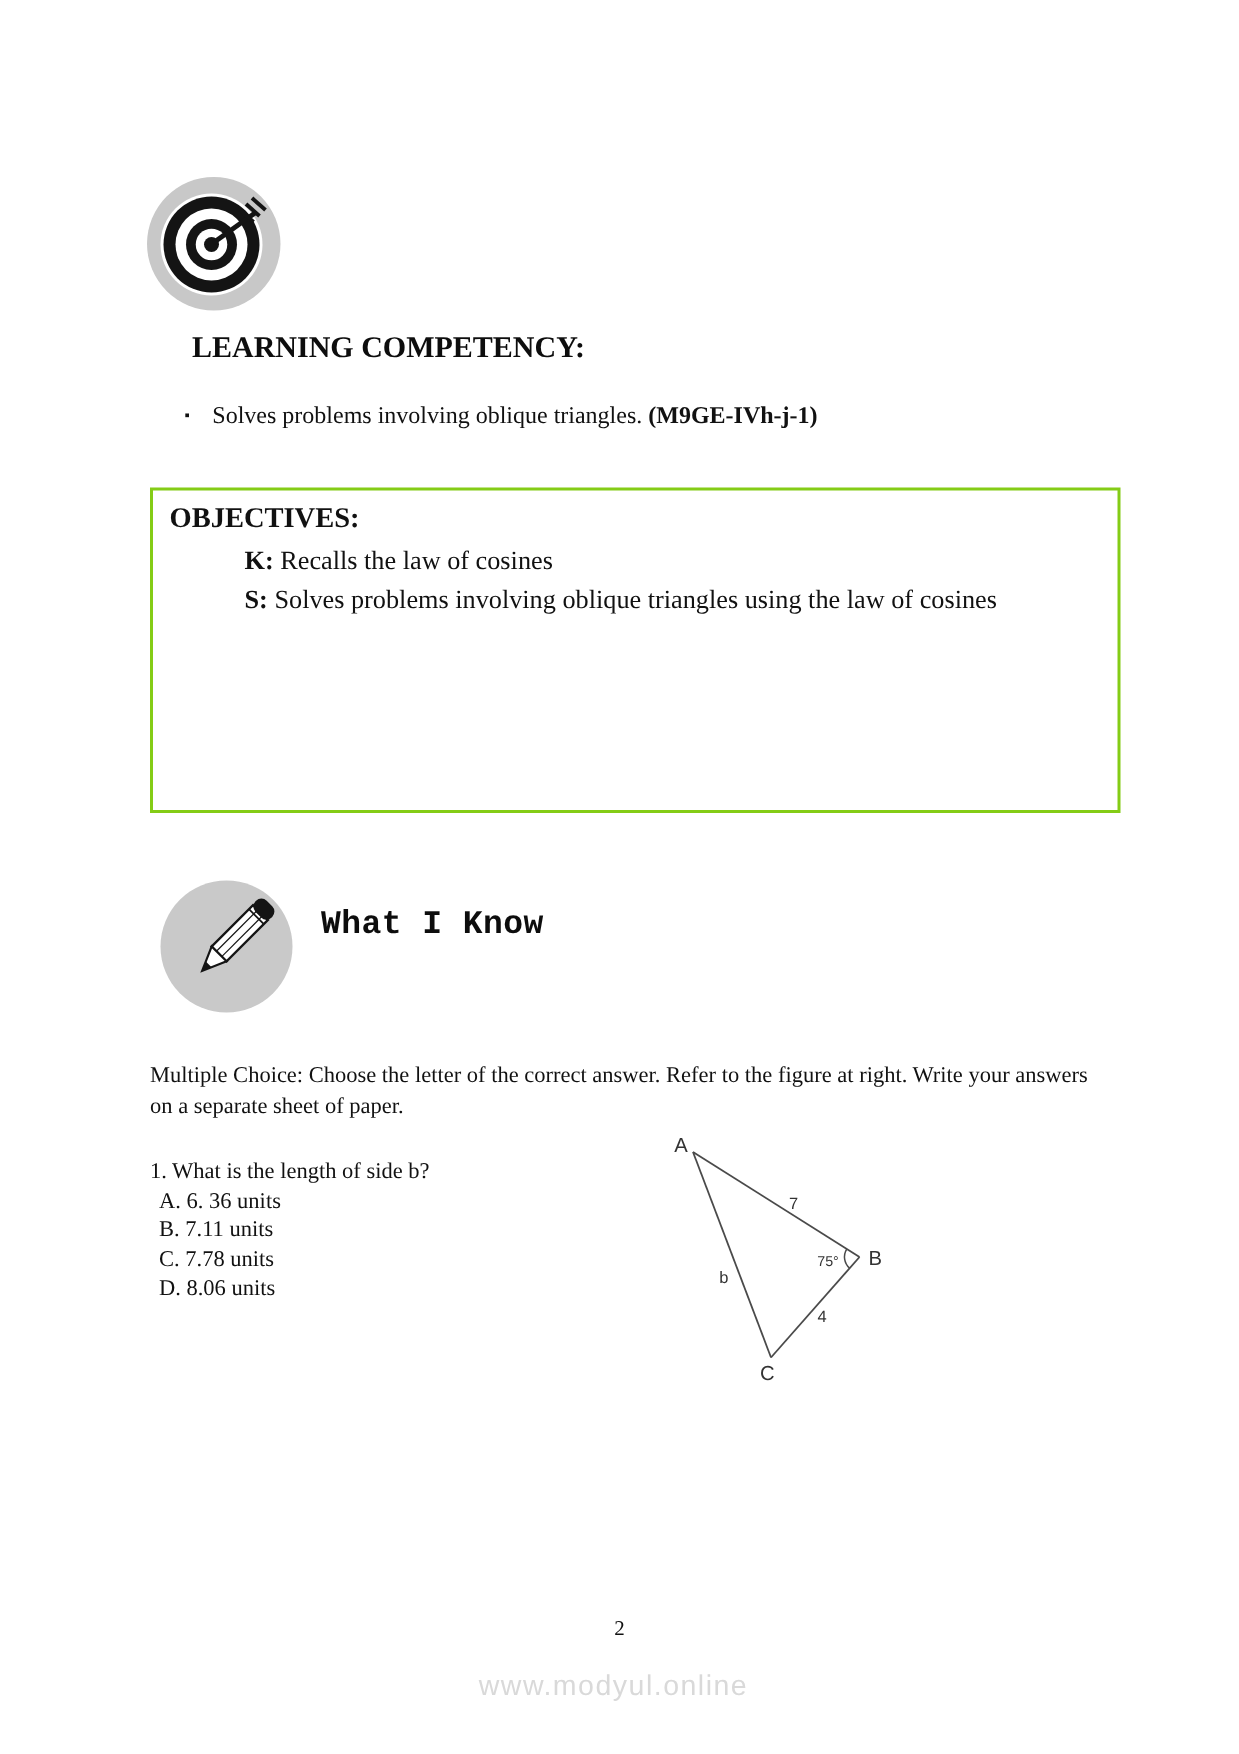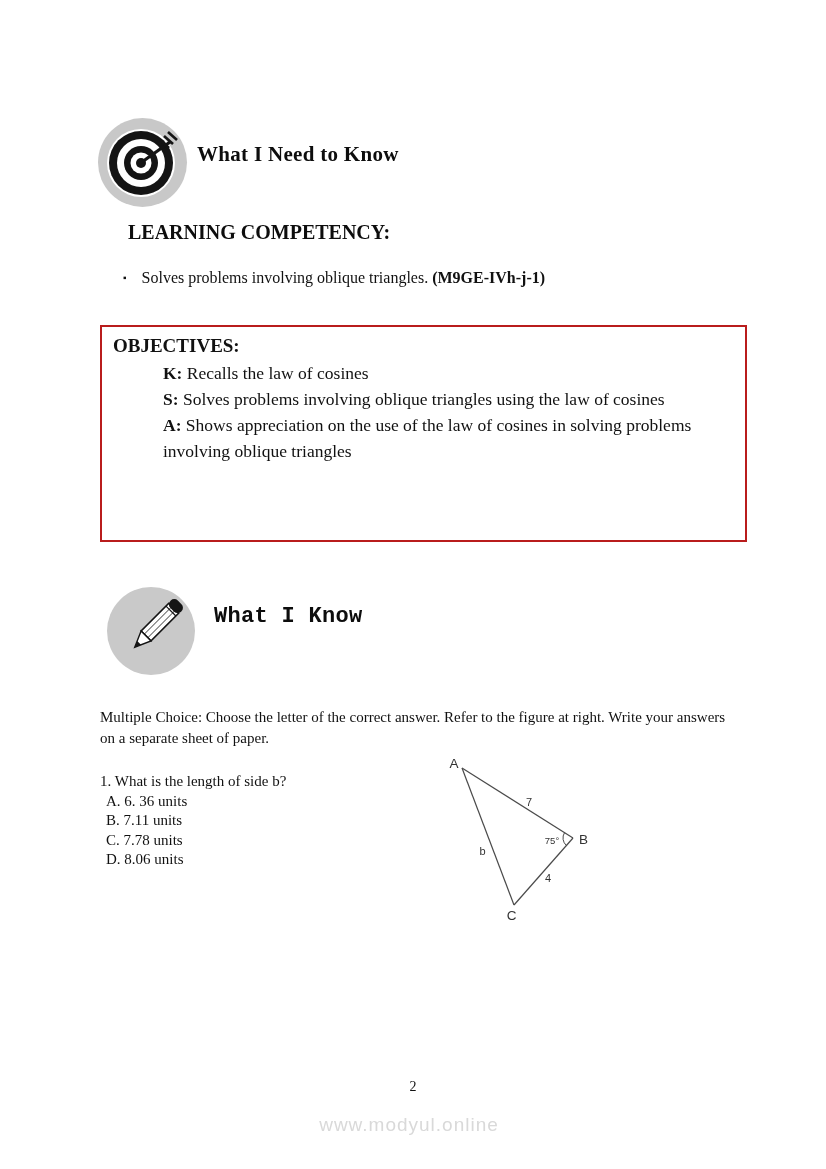--- a/index.html
+++ b/index.html
@@ -33,21 +33,21 @@
   }
   .bullet-glyph {
     font-size: 10px;
     margin-right: 15px;
     position: relative;
     top: -2px;
   }
   .objectives-box {
     left: 100px; top: 325px;
     width: 622px; height: 205px;
-    border: 2px solid #b91c1c;
+    border: 2px solid #84cc16;
     padding: 8px 10px 0 11px;
     box-sizing: content-box;
   }
   .objectives-heading {
     font-weight: bold;
     font-size: 19px;
     margin-bottom: 3px;
   }
   .objective-item {
     margin-left: 50px;
@@ -104,34 +104,32 @@
       <circle cx="44" cy="46" r="10.5" fill="#ffffff"></circle>
       <circle cx="44" cy="46" r="5" fill="#141414"></circle>
       <line x1="45" y1="45" x2="73" y2="25" stroke="#141414" stroke-width="3.2"></line>
       <g stroke="#141414" stroke-width="2.6">
         <line x1="63" y1="23" x2="72" y2="31"></line>
         <line x1="67" y1="19" x2="76" y2="27"></line>
         <line x1="71" y1="15" x2="80" y2="23"></line>
       </g>
     </svg>
   </div>
-  <div class="abs section-title" style="left:197px; top:142px;">What I Need to Know</div>
 
   <div class="abs competency-heading" style="left:100px; top:221px;">LEARNING COMPETENCY:</div>
 
   <div class="abs bullet-row" style="left:123px; top:269px;">
     <span class="bullet-glyph">▪</span>
     <span><span>Solves problems involving oblique triangles. </span><span class="bold">(M9GE-IVh-j-1)</span></span>
   </div>
 
   <div class="abs objectives-box">
     <div class="objectives-heading">OBJECTIVES:</div>
     <div class="objective-item"><span class="objective-key">K:</span><span> Recalls the law of cosines</span></div>
     <div class="objective-item"><span class="objective-key">S:</span><span> Solves problems involving oblique triangles using the law of cosines</span></div>
-    <div class="objective-item"><span class="objective-key">A:</span><span> Shows appreciation on the use of the law of cosines in solving problems involving oblique triangles</span></div>
   </div>
 
   <div class="abs" style="left:106px; top:586px;">
     <svg width="90" height="90" viewBox="0 0 90 90">
       <circle cx="45" cy="45" r="44" fill="#c9c9c9"></circle>
       <g transform="rotate(45 45 45)">
         <rect x="38" y="13" width="14" height="39" fill="#ffffff" stroke="#141414" stroke-width="1.6"></rect>
         <line x1="42.5" y1="14" x2="42.5" y2="52" stroke="#141414" stroke-width="0.8"></line>
         <line x1="47.5" y1="14" x2="47.5" y2="52" stroke="#141414" stroke-width="0.8"></line>
         <rect x="37.4" y="4.5" width="15.2" height="10.5" rx="5" fill="#141414"></rect>

